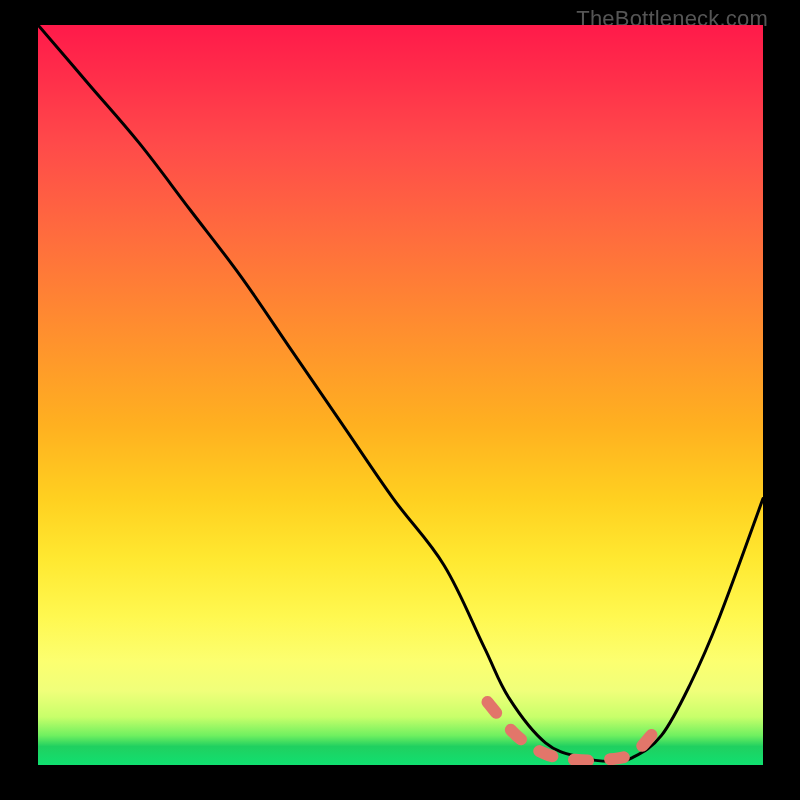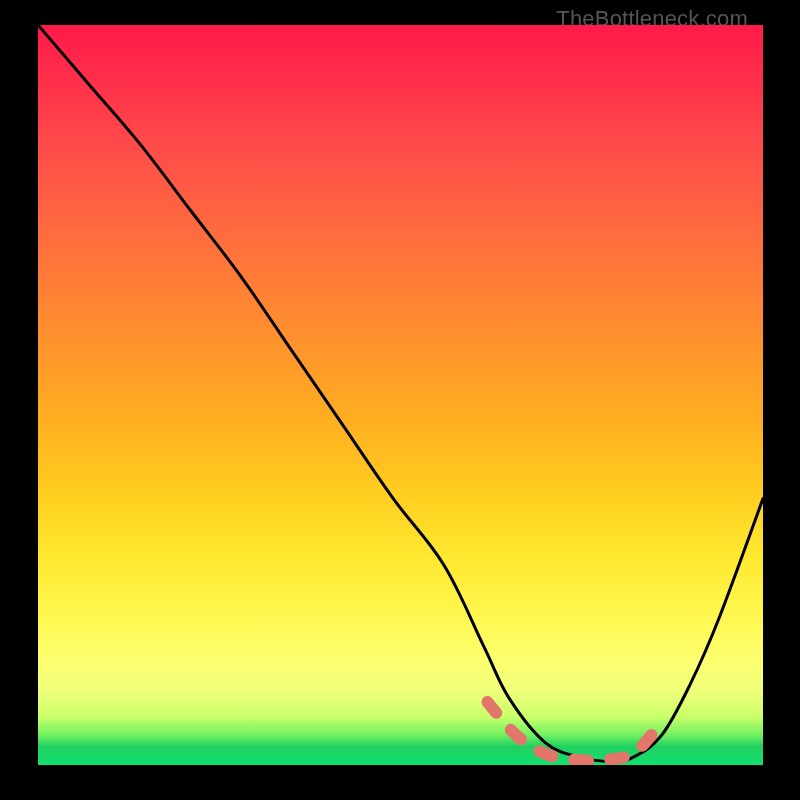--- a/index.html
+++ b/index.html
@@ -37,21 +37,21 @@
       #f0ff7a 90%,
       #c8ff6a 93.5%,
       #70f060 96%,
       #20d060 97.5%,
       #10e070 100%
     );
   }
   .watermark {
     position: absolute;
     top: 6px;
-    right: 52px;
+    right: 32px;
     color: #555;
     font-size: 22px;
     font-weight: 500;
     letter-spacing: 0.2px;
   }
   svg.curve {
     position: absolute;
     left: 0;
     top: 0;
     width: 725px;

